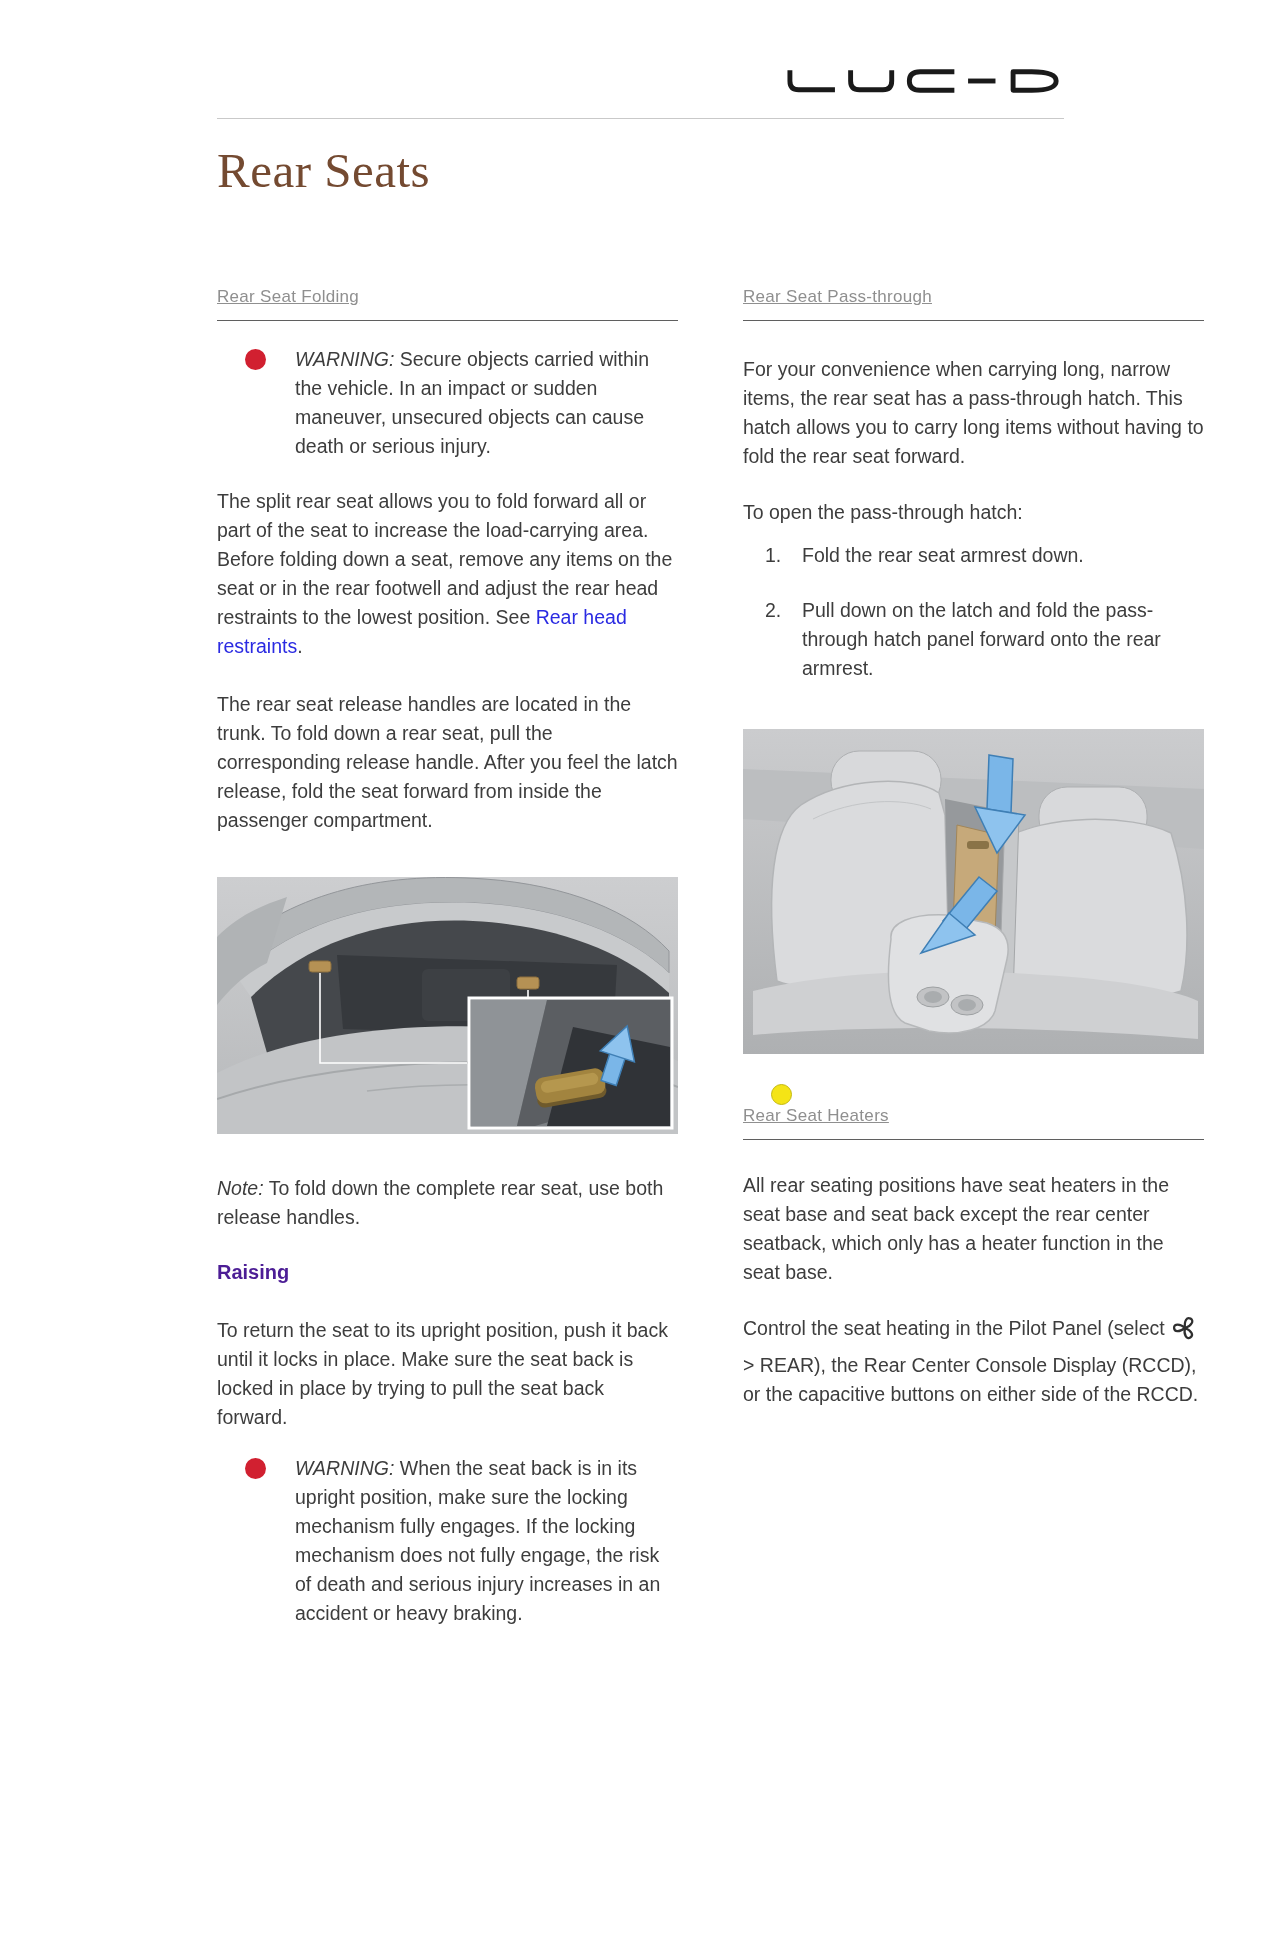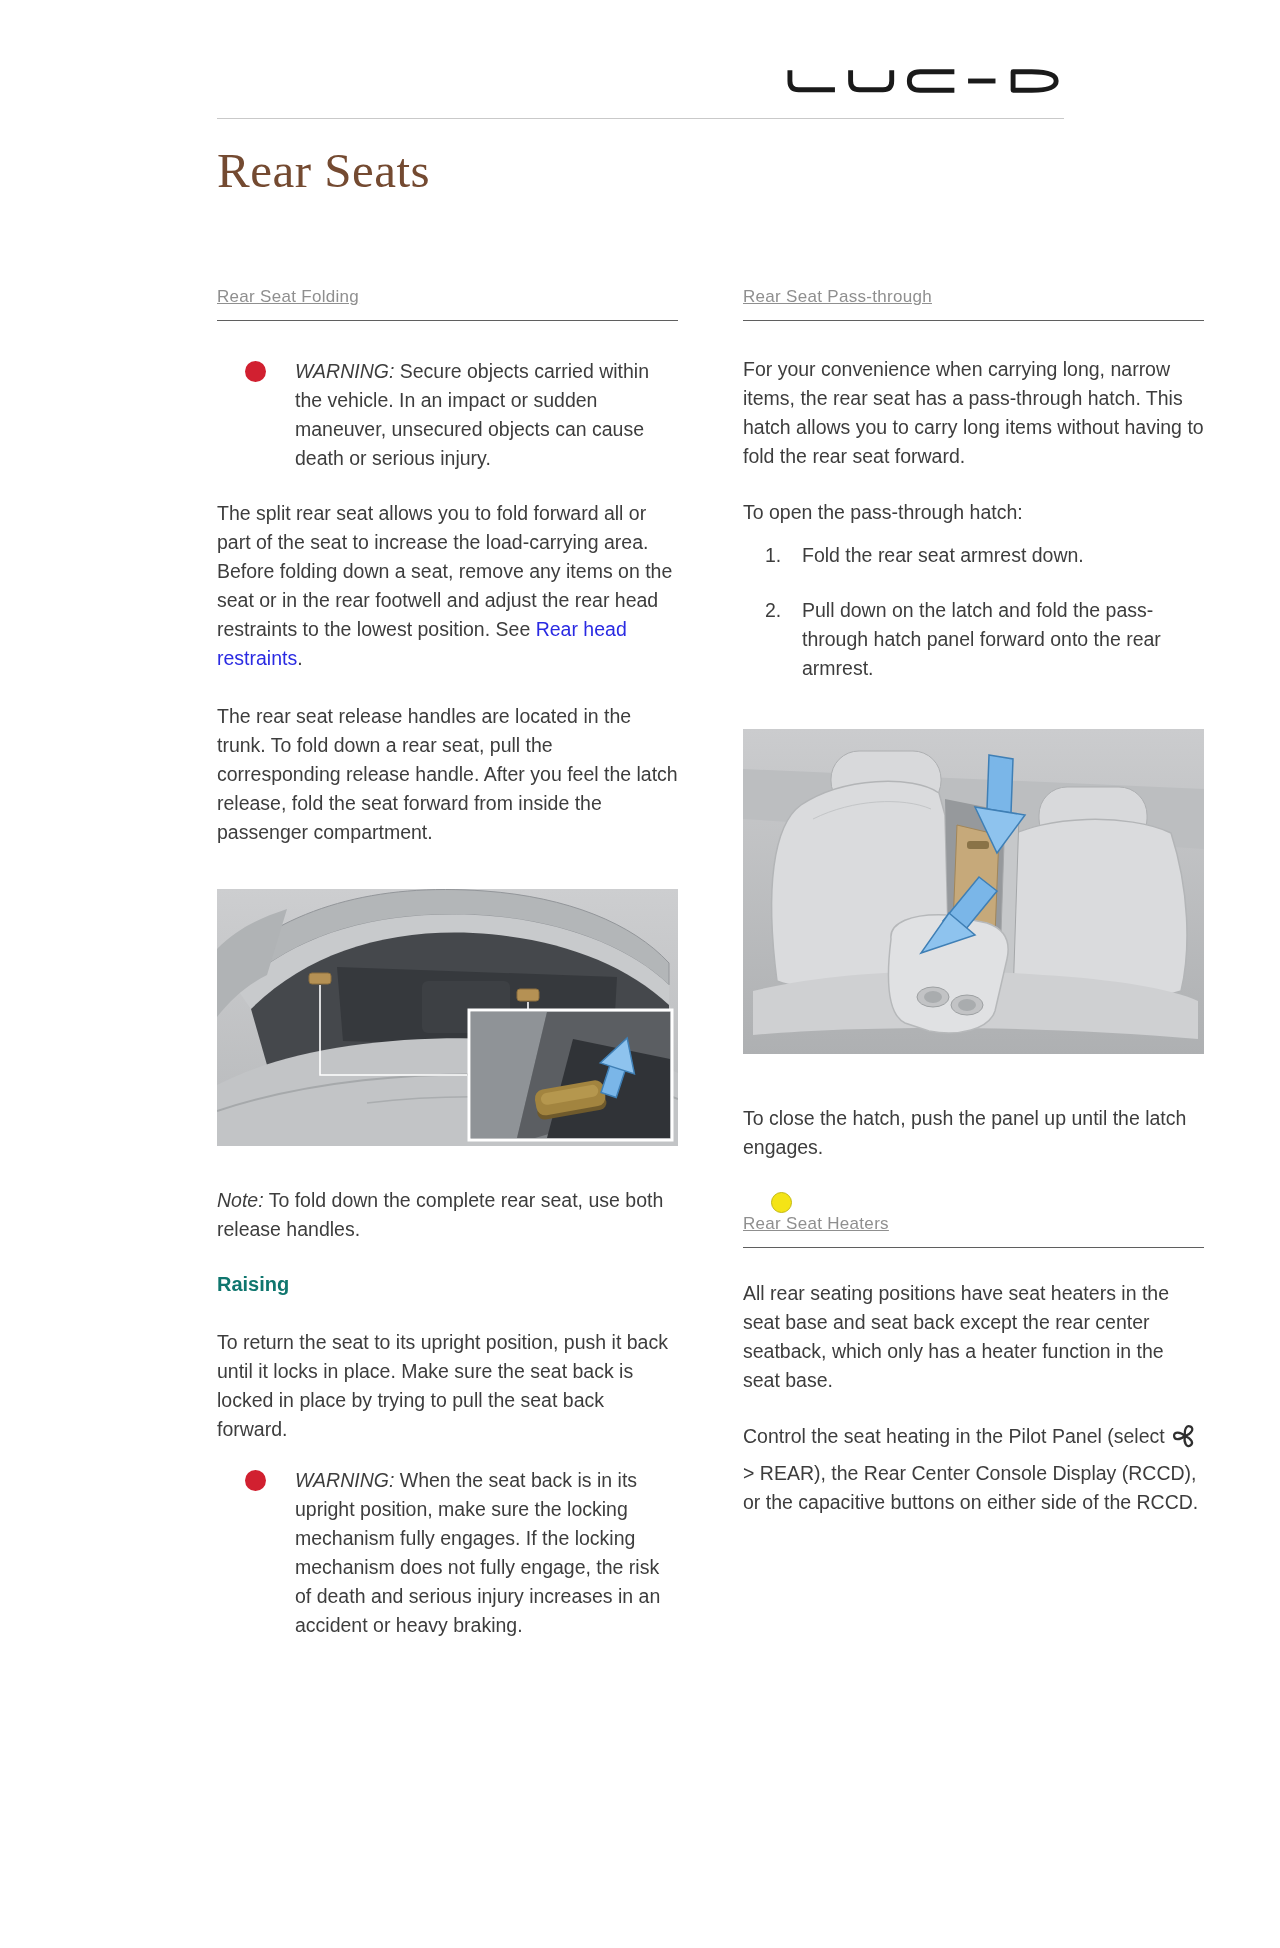--- a/index.html
+++ b/index.html
@@ -34,27 +34,27 @@
   .section-title { font-size: 17px; line-height: 20px; color: #8f8f8f; letter-spacing: 0.3px; text-decoration: underline; }
   .section-rule { border: none; border-top: 1px solid #5f5f5f; margin-top: 13px; }
   p.body { font-size: 19.5px; line-height: 29px; }
   .em { font-style: italic; }
   a.link { color: #2a2ae2; text-decoration: none; cursor: pointer; }
   .callout { position: relative; padding-left: 78px; }
   .dot { position: absolute; left: 28px; top: 4px; width: 21px; height: 21px; border-radius: 50%; }
   .dot-red { background: #d12030; }
   .dot-yellow { background: #f4e416; border: 1.5px solid #c4b912; }
   .lh-tight { font-size: 19px; line-height: 26.5px; }
-  h2.subhead { font-size: 20px; line-height: 24px; font-weight: 700; color: #0f766e; }
+  h2.subhead { font-size: 20px; line-height: 24px; font-weight: 700; color: #4c1d95; }
   figure.illus { font-size: 0; line-height: 0; }
   
   .li { position: relative; padding-left: 59px; font-size: 19.5px; line-height: 29px; }
   .li .num { position: absolute; left: 22px; }
   
-  .mt-36 { margin-top: 36px; } .mt-30 { margin-top: 34px; }
+  .mt-36 { margin-top: 24px; } .mt-30 { margin-top: 34px; }
   .mt-29 { margin-top: 29px; } .mt-28 { margin-top: 28px; }
   .mt-27 { margin-top: 27px; } .mt-26 { margin-top: 26px; }
   .mt-42 { margin-top: 42px; } .mt-40 { margin-top: 40px; }
   .mt-32 { margin-top: 32px; } .mt-22 { margin-top: 22px; }
   .mt-14 { margin-top: 14px; } .mt-13 { margin-top: 13px; }
   .mt-46 { margin-top: 46px; } .mt-50 { margin-top: 50px; }
   .mt-52 { margin-top: 52px; } .mt-31 { margin-top: 31px; }
   .fan { display: inline-block; vertical-align: -8px; }
   
   footer.pagefoot {
@@ -206,21 +206,20 @@
             <polygon points="246,26 270,30 268,84 244,80" fill="#7ab6e8" stroke="#3f7fb5" stroke-width="1.5"></polygon>
             <polygon points="232,78 282,86 254,124" fill="#8ec3ee" stroke="#3f7fb5" stroke-width="1.5"></polygon>
           </g>
           <g>
             <polygon points="236,148 254,162 218,206 200,192" fill="#7ab6e8" stroke="#3f7fb5" stroke-width="1.5"></polygon>
             <polygon points="206,184 232,206 178,224" fill="#8ec3ee" stroke="#3f7fb5" stroke-width="1.5"></polygon>
           </g>
         </svg>
       </figure>
 
-      <p class="body mt-50">To close the hatch, push the panel up until the latch engages.</p>
 
       <div class="callout mt-26">
         <span class="dot dot-yellow"></span>
       </div>
 
       <div class="mt-52">
         <div class="section-title">Rear Seat Heaters</div>
         <hr class="section-rule">
       </div>
 

